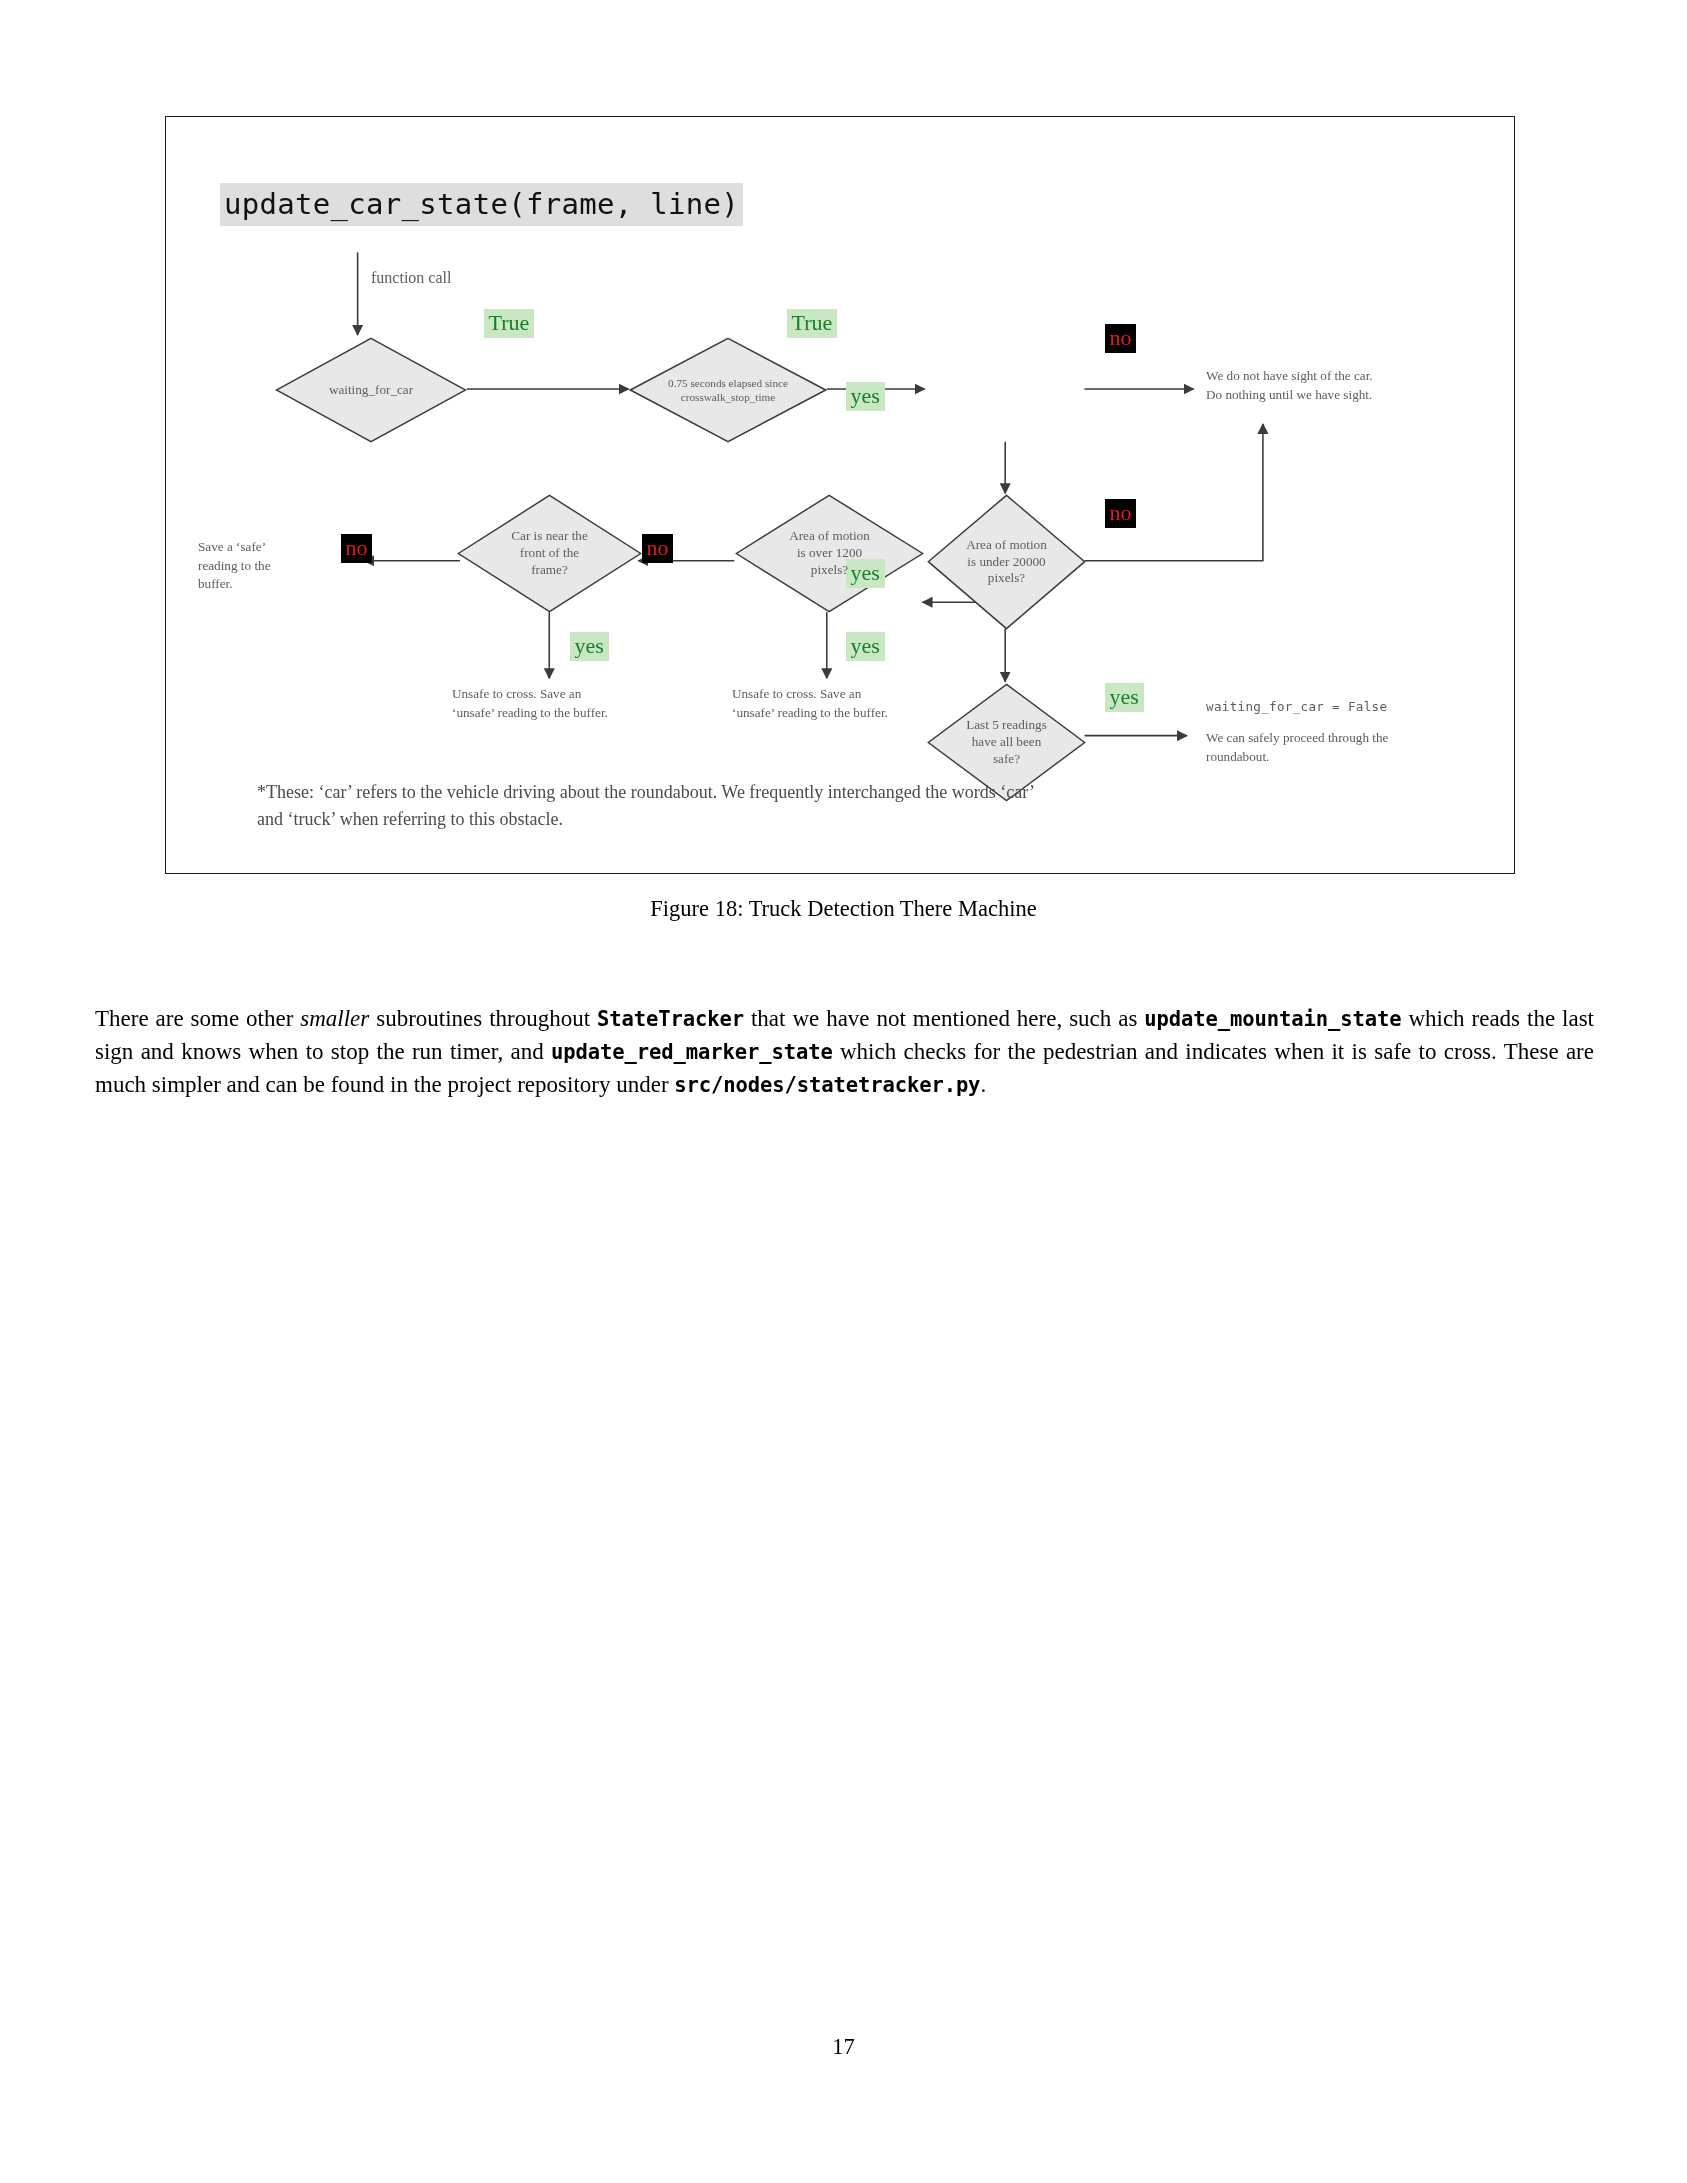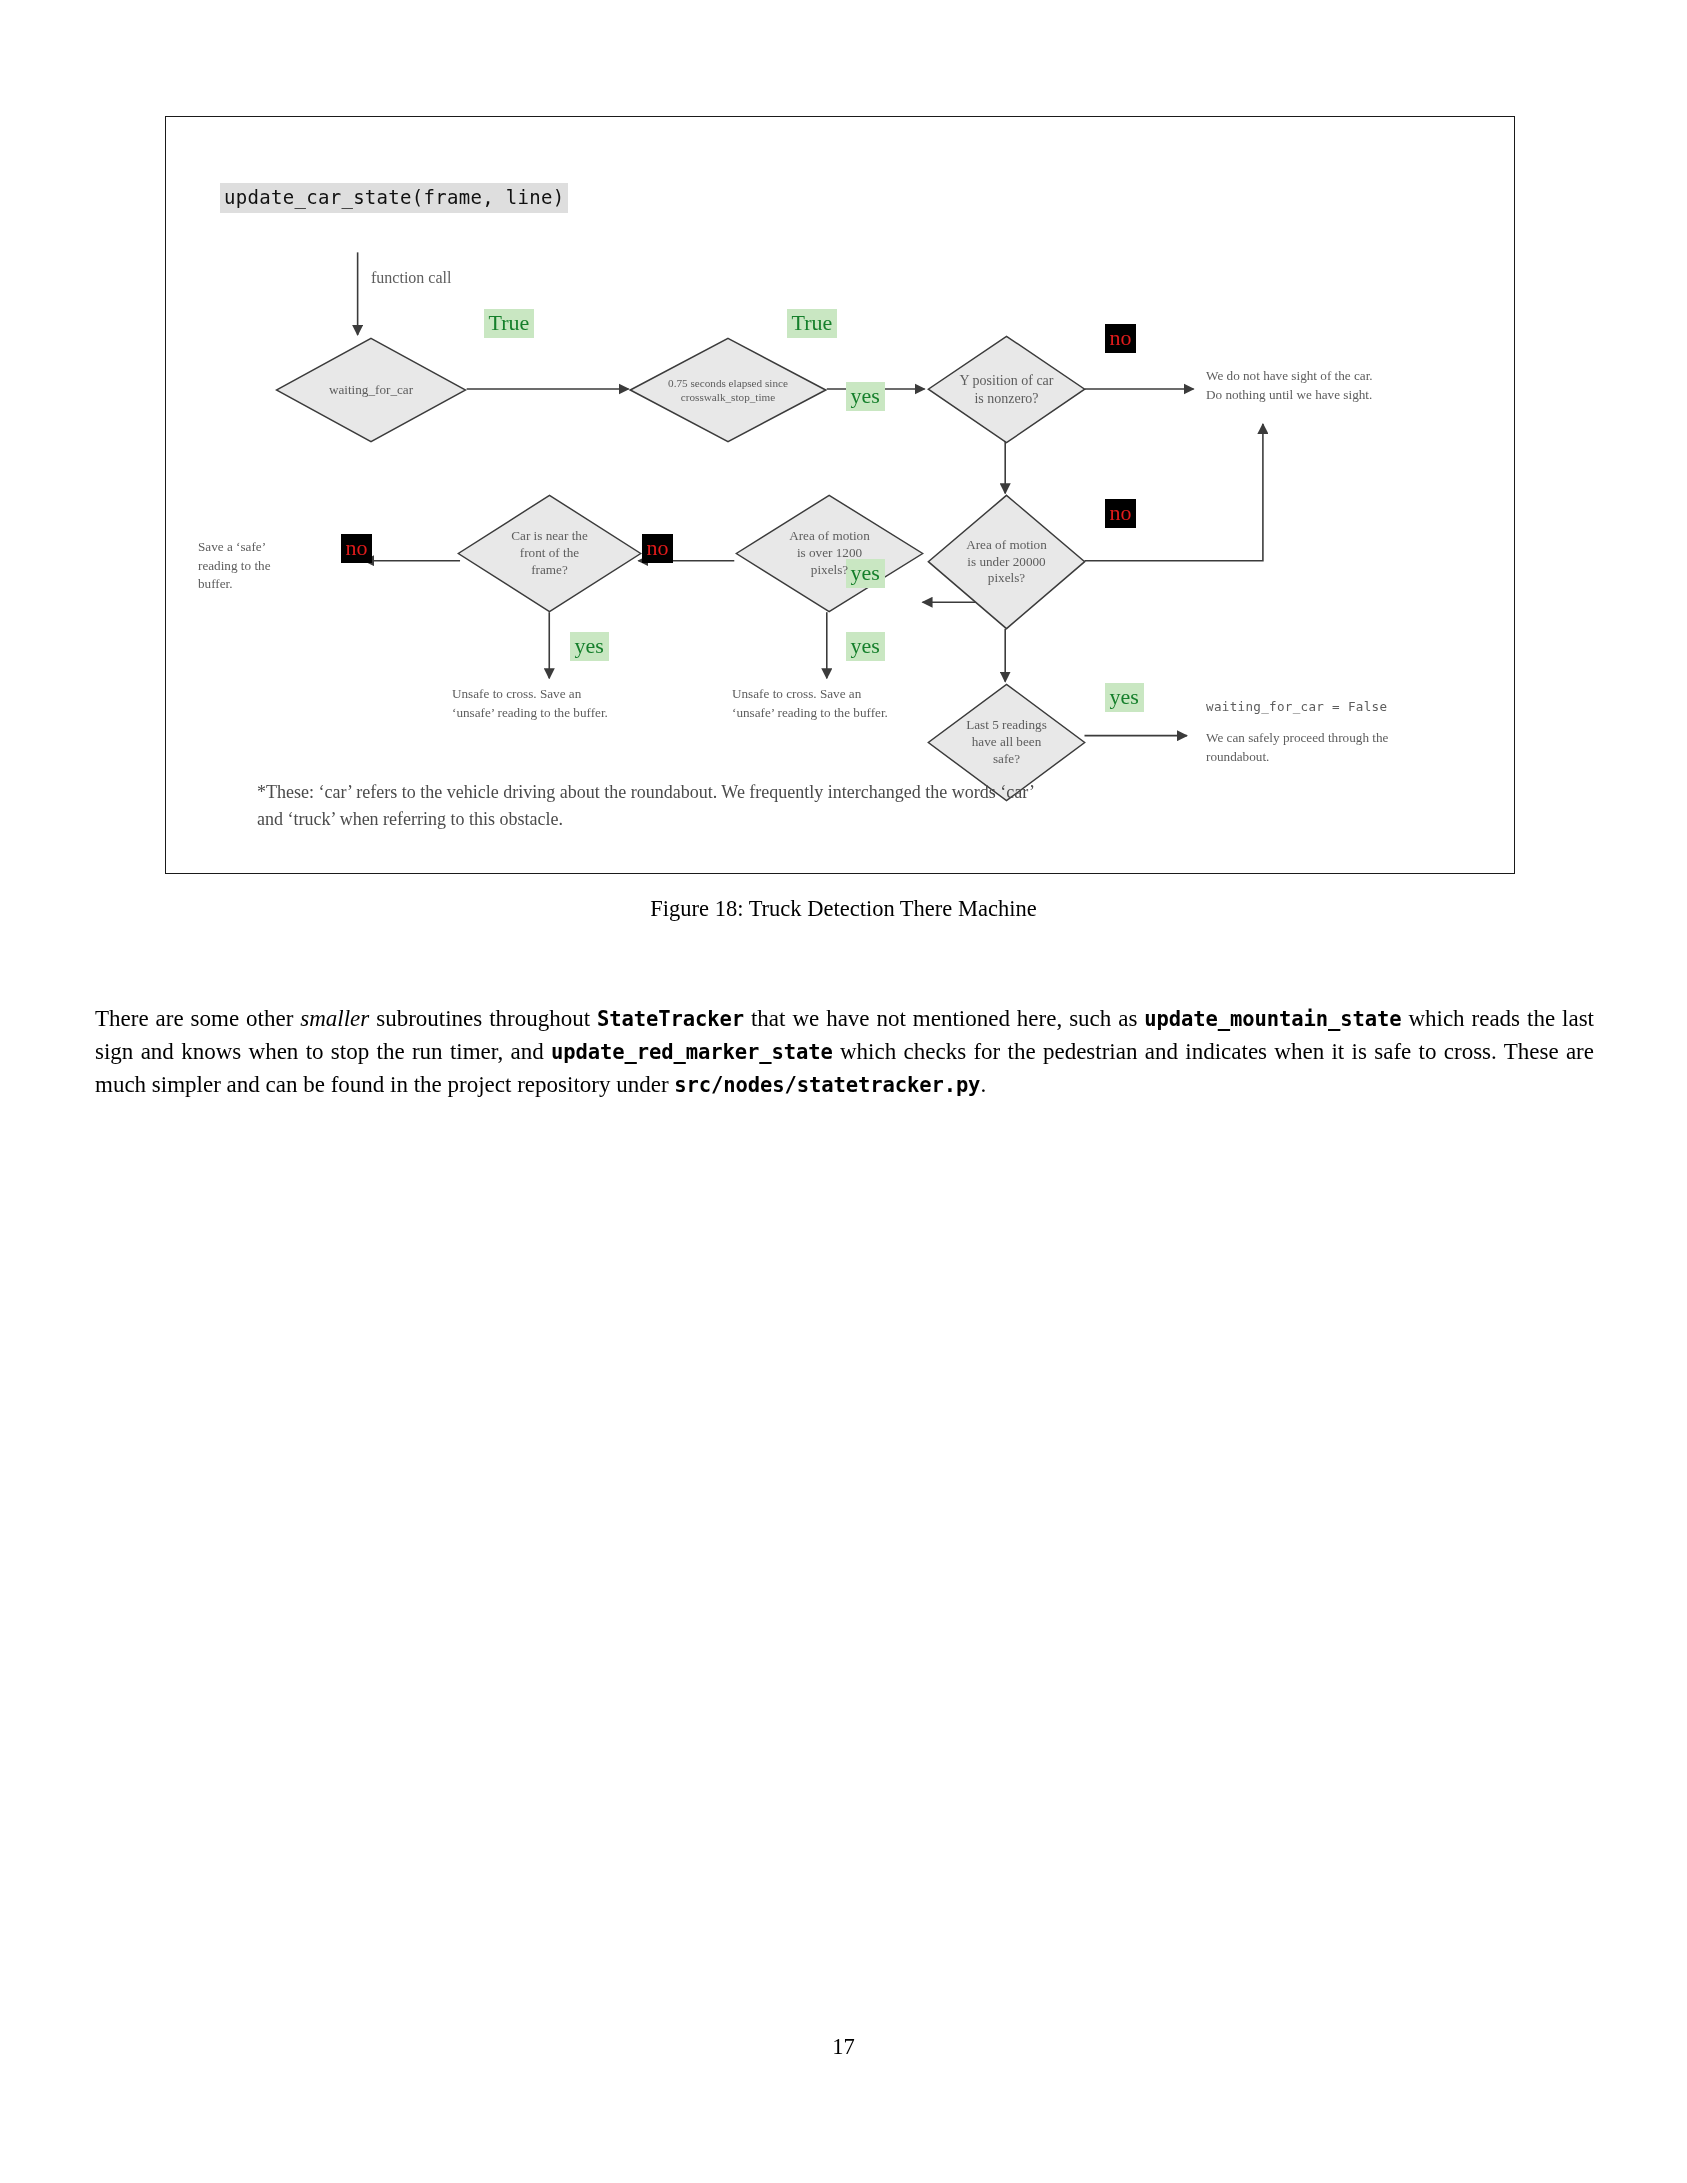--- a/index.html
+++ b/index.html
@@ -43,21 +43,21 @@
     height: 100%;
     pointer-events: none;
   }
 
   
   .code-title {
     position: absolute;
     background: #dedede;
     color: #111111;
     font-family: "DejaVu Sans Mono", monospace;
-    font-size: 19px;
+    font-size: 29px;
     letter-spacing: 0.3px;
     line-height: 1.25;
     padding: 2.6px 4px 4px 4px;
     white-space: pre;
   }
 
   
   .diamond {
     position: absolute;
     display: flex;
@@ -233,27 +233,20 @@
     </div>
 
     <div class="diamond small-text" style="left:463px; top:220px; width:198px; height:106px;text-align:center;">
       <svg class="shape" viewBox="0 0 300 160" preserveAspectRatio="none">
         <polygon points="150,2 298,80 150,158 2,80" fill="#e8e8e8" stroke="#3b3b3b" stroke-width="2.2"></polygon>
       </svg>
       <div class="dlabel">0.75 seconds elapsed since
 crosswalk_stop_time</div>
     </div>
 
-    <div class="diamond big" style="left:761px; top:218px; width:159px; height:109px;">
-      <svg class="shape" viewBox="0 0 240 165" preserveAspectRatio="none">
-        <polygon points="120,2 238,82 120,163 2,82" fill="#e8e8e8" stroke="#3b3b3b" stroke-width="2.2"></polygon>
-      </svg>
-      <div class="dlabel">Y position of car
-is nonzero?</div>
-    </div>
 
     <div class="diamond" style="left:761px; top:377px; width:159px; height:136px;">
       <svg class="shape" viewBox="0 0 240 205" preserveAspectRatio="none">
         <polygon points="120,2 238,102 120,203 2,102" fill="#e8e8e8" stroke="#3b3b3b" stroke-width="2.2"></polygon>
       </svg>
       <div class="dlabel">Area of motion
 is under 20000
 pixels?</div>
     </div>
 

